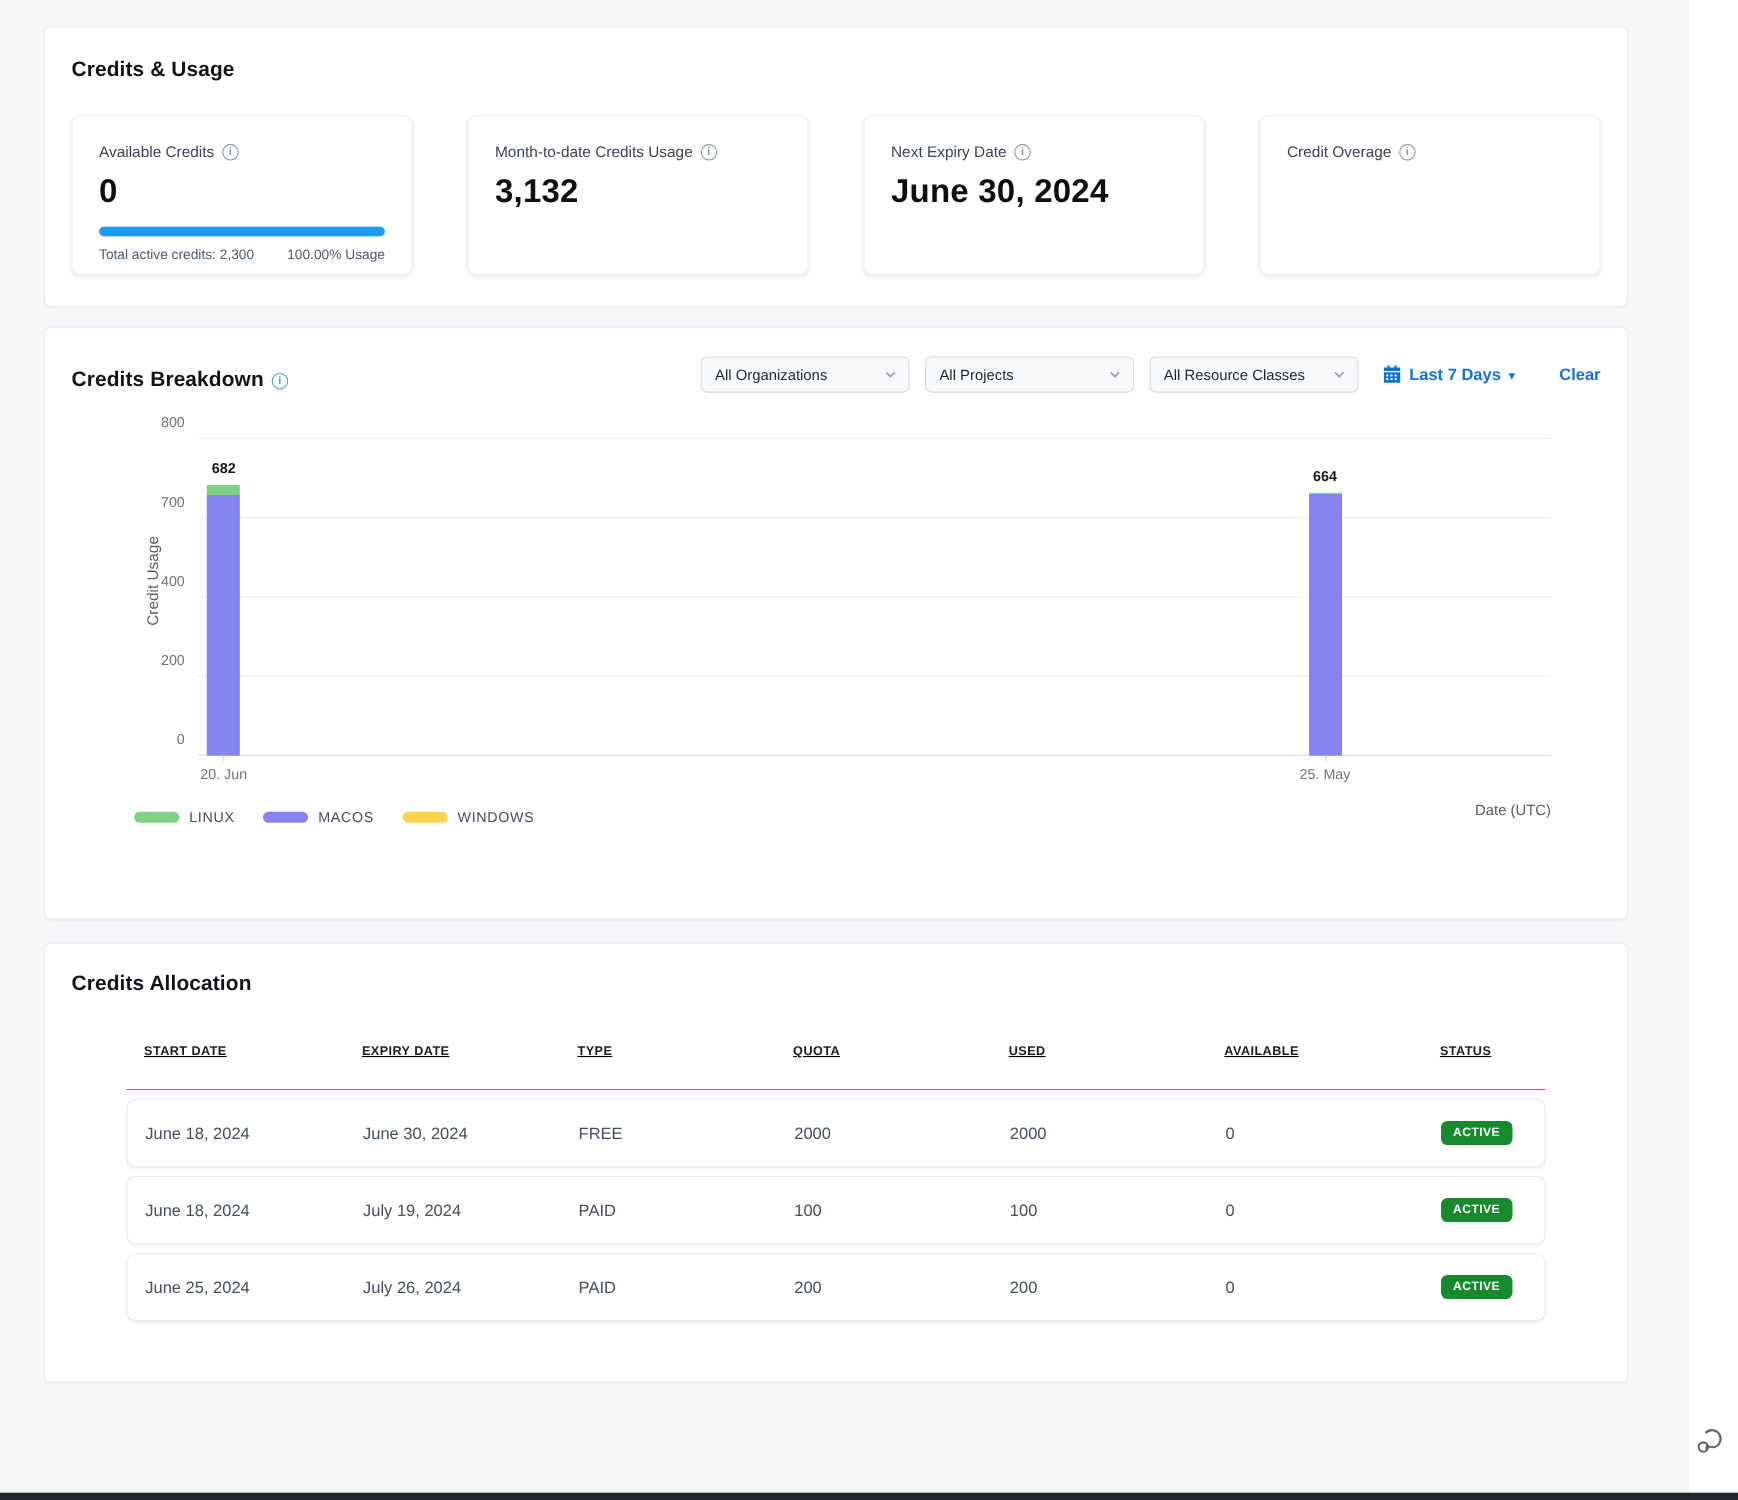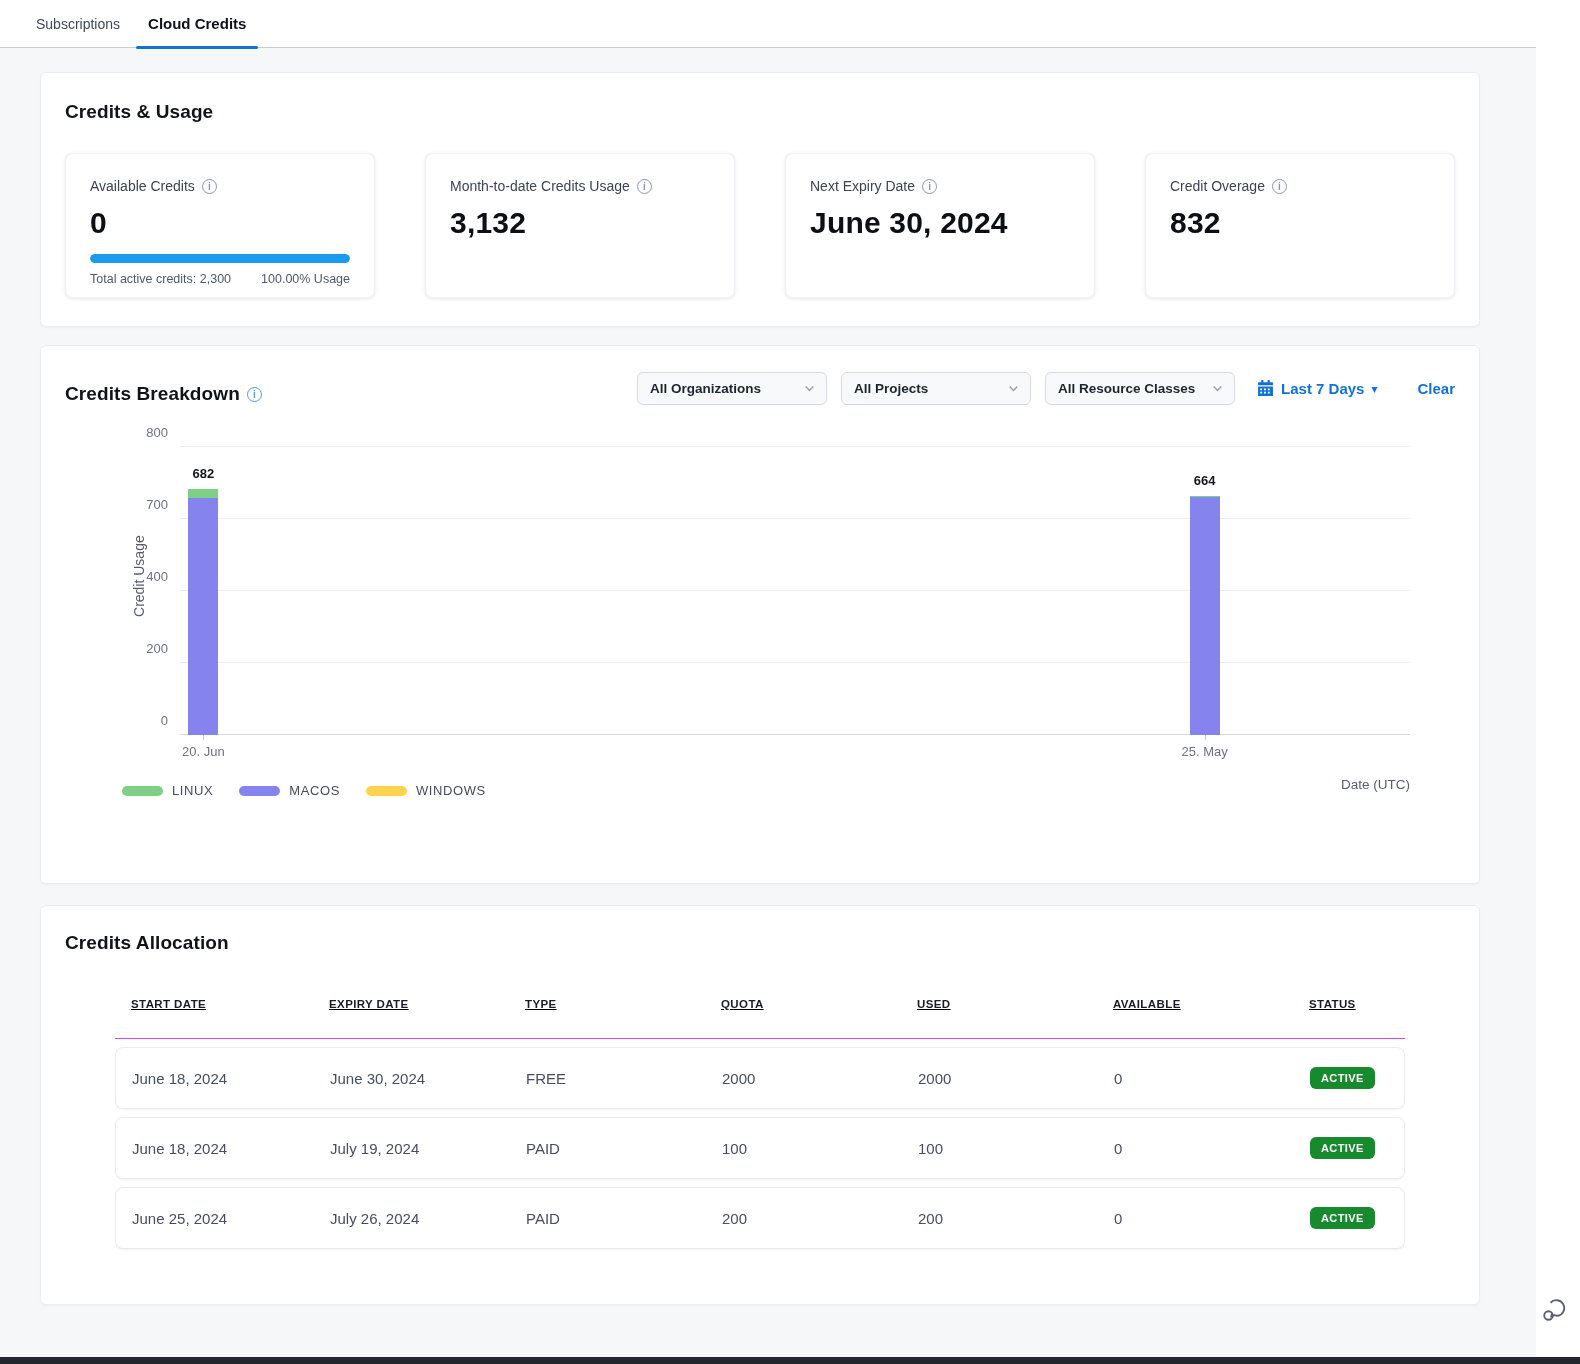--- a/index.html
+++ b/index.html
@@ -34,21 +34,21 @@
   .stat-value { font-size:30px; font-weight:700; color:#0c0f14; margin-top:12px; letter-spacing:0.2px; }
   .progress-track { margin-top:14px; height:9px; background:#e8eaee; border-radius:9px; overflow:hidden; }
   .progress-fill { height:100%; background:var(--progress,#1a9beb); border-radius:9px; }
   .stat-footer { display:flex; justify-content:space-between; margin-top:9px; font-size:12.5px; color:#4d5869; }
 
   
   .bd-header { display:flex; align-items:flex-end; }
   .bd-title-wrap { display:flex; align-items:center; }
   .filters { margin-left:auto; display:flex; align-items:center; gap:14px; }
   .select { width:190px; height:33px; background:#f8f9fb; border:1px solid #d5d9e0; border-radius:6px; display:flex; align-items:center; padding:0 10px 0 12px; cursor:pointer; }
-  .select-label { font-size:13.5px; font-weight:700; color:#1c2430; }
+  .select-label { font-size:13.5px; font-weight:400; color:#1c2430; }
   .select svg { margin-left:auto; }
   .daterange { display:flex; align-items:center; gap:7px; color:var(--accent,#1172d4); cursor:pointer; margin-left:8px; }
   .daterange-label { font-size:15px; font-weight:600; }
   .caret { font-size:12px; }
   .clear-link { font-size:15px; font-weight:700; color:var(--accent,#1172d4); margin-left:26px; cursor:pointer; }
 
   
   .chart-area { position:relative; height:300px; margin-top:42px; }
   .plot { position:absolute; left:115px; right:45px; top:0; height:288px; }
   .gridline { position:absolute; left:0; right:0; height:1px; background:#eceef3; }
@@ -75,28 +75,20 @@
   .td { font-size:15px; color:#454e5e; padding-left:16px; }
   .badge-active { display:inline-block; background:#178a2d; color:#ffffff; font-size:11px; font-weight:700; letter-spacing:0.4px; padding:5px 11px; border-radius:6px; }
 
   .chat-fab { position:absolute; right:11px; bottom:33px; width:30px; height:30px; cursor:pointer; }
 </style>
 </head>
 <body>
 
 <div class="content">
 
-  <div class="tabbar">
-    <div class="tab">
-      <span class="tab-label">Subscriptions</span>
-    </div>
-    <div class="tab active">
-      <span class="tab-label">Cloud Credits</span>
-    </div>
-  </div>
 
   <div class="section section-1">
     <div class="section-title">Credits &amp; Usage</div>
     <div class="stat-row">
 
       <div class="stat-card">
         <div class="stat-label">
           <span>Available Credits</span>
           <span class="info-icon">i</span>
         </div>
@@ -124,21 +116,20 @@
           <span class="info-icon">i</span>
         </div>
         <div class="stat-value">June 30, 2024</div>
       </div>
 
       <div class="stat-card">
         <div class="stat-label">
           <span>Credit Overage</span>
           <span class="info-icon">i</span>
         </div>
-        <div class="stat-value">832</div>
       </div>
 
     </div>
   </div>
 
   <div class="section section-2">
     <div class="bd-header">
       <div class="bd-title-wrap">
         <span class="section-title">Credits Breakdown</span>
         <span class="info-icon blue">i</span>

